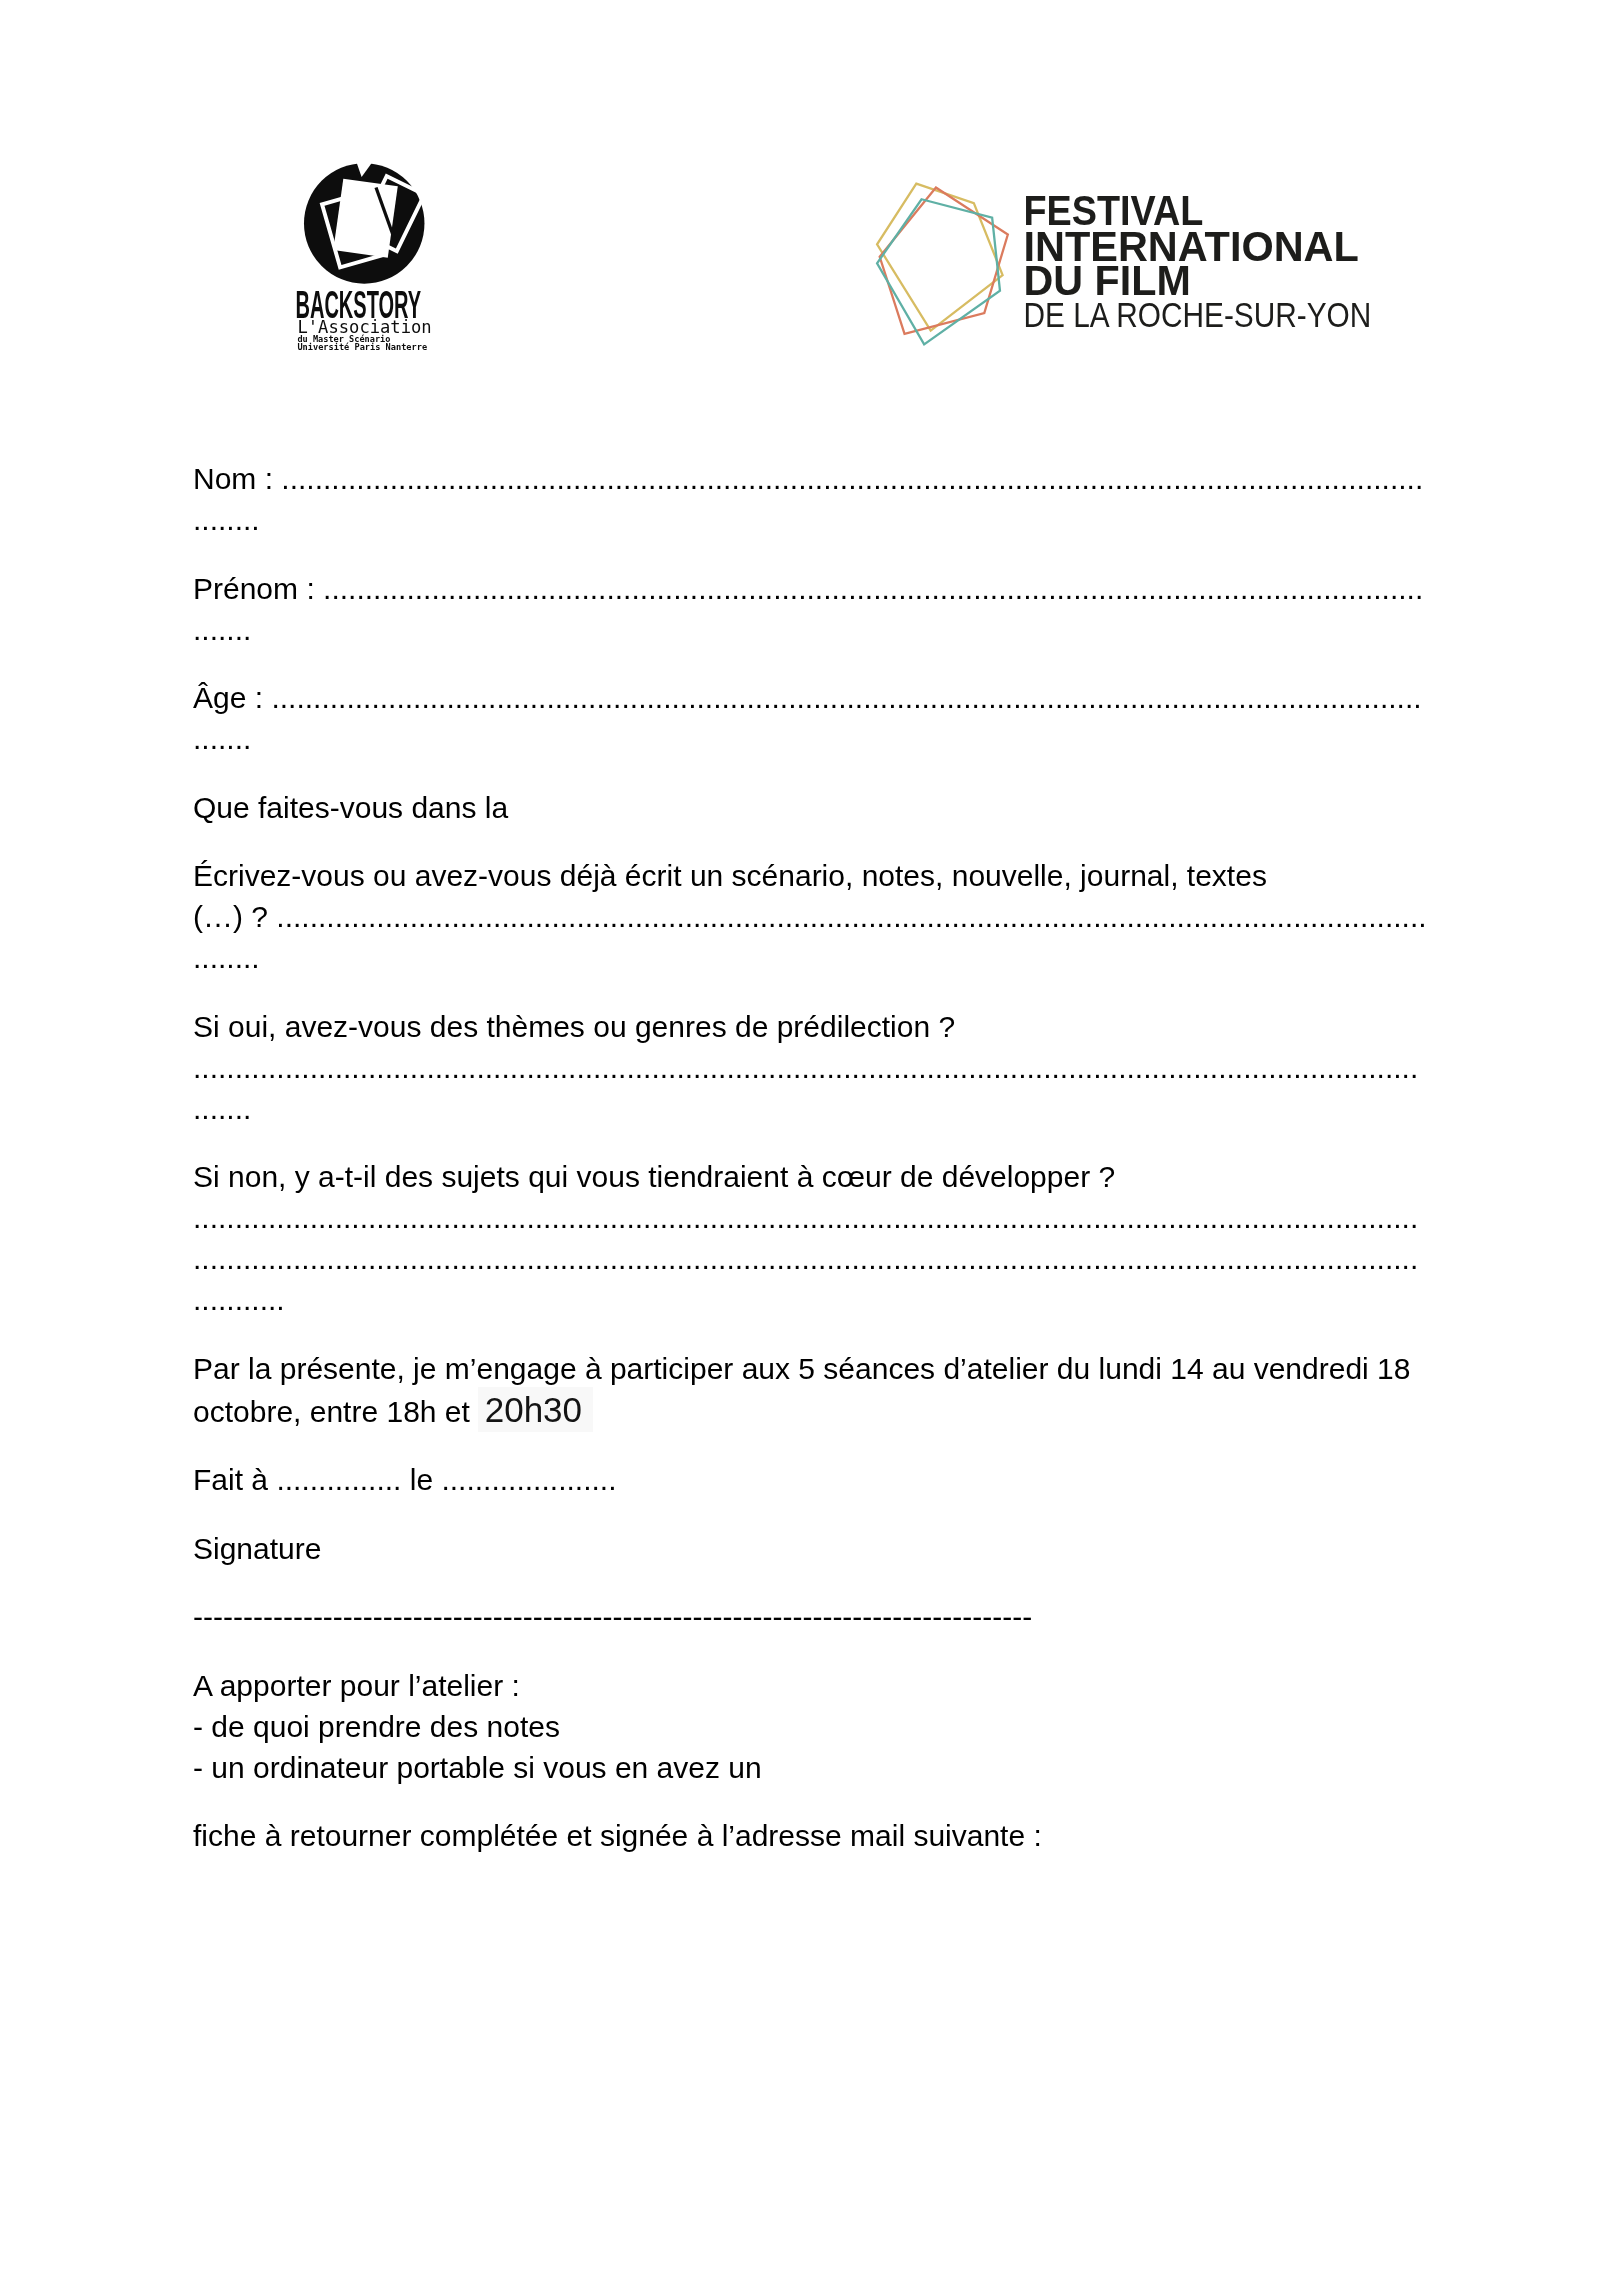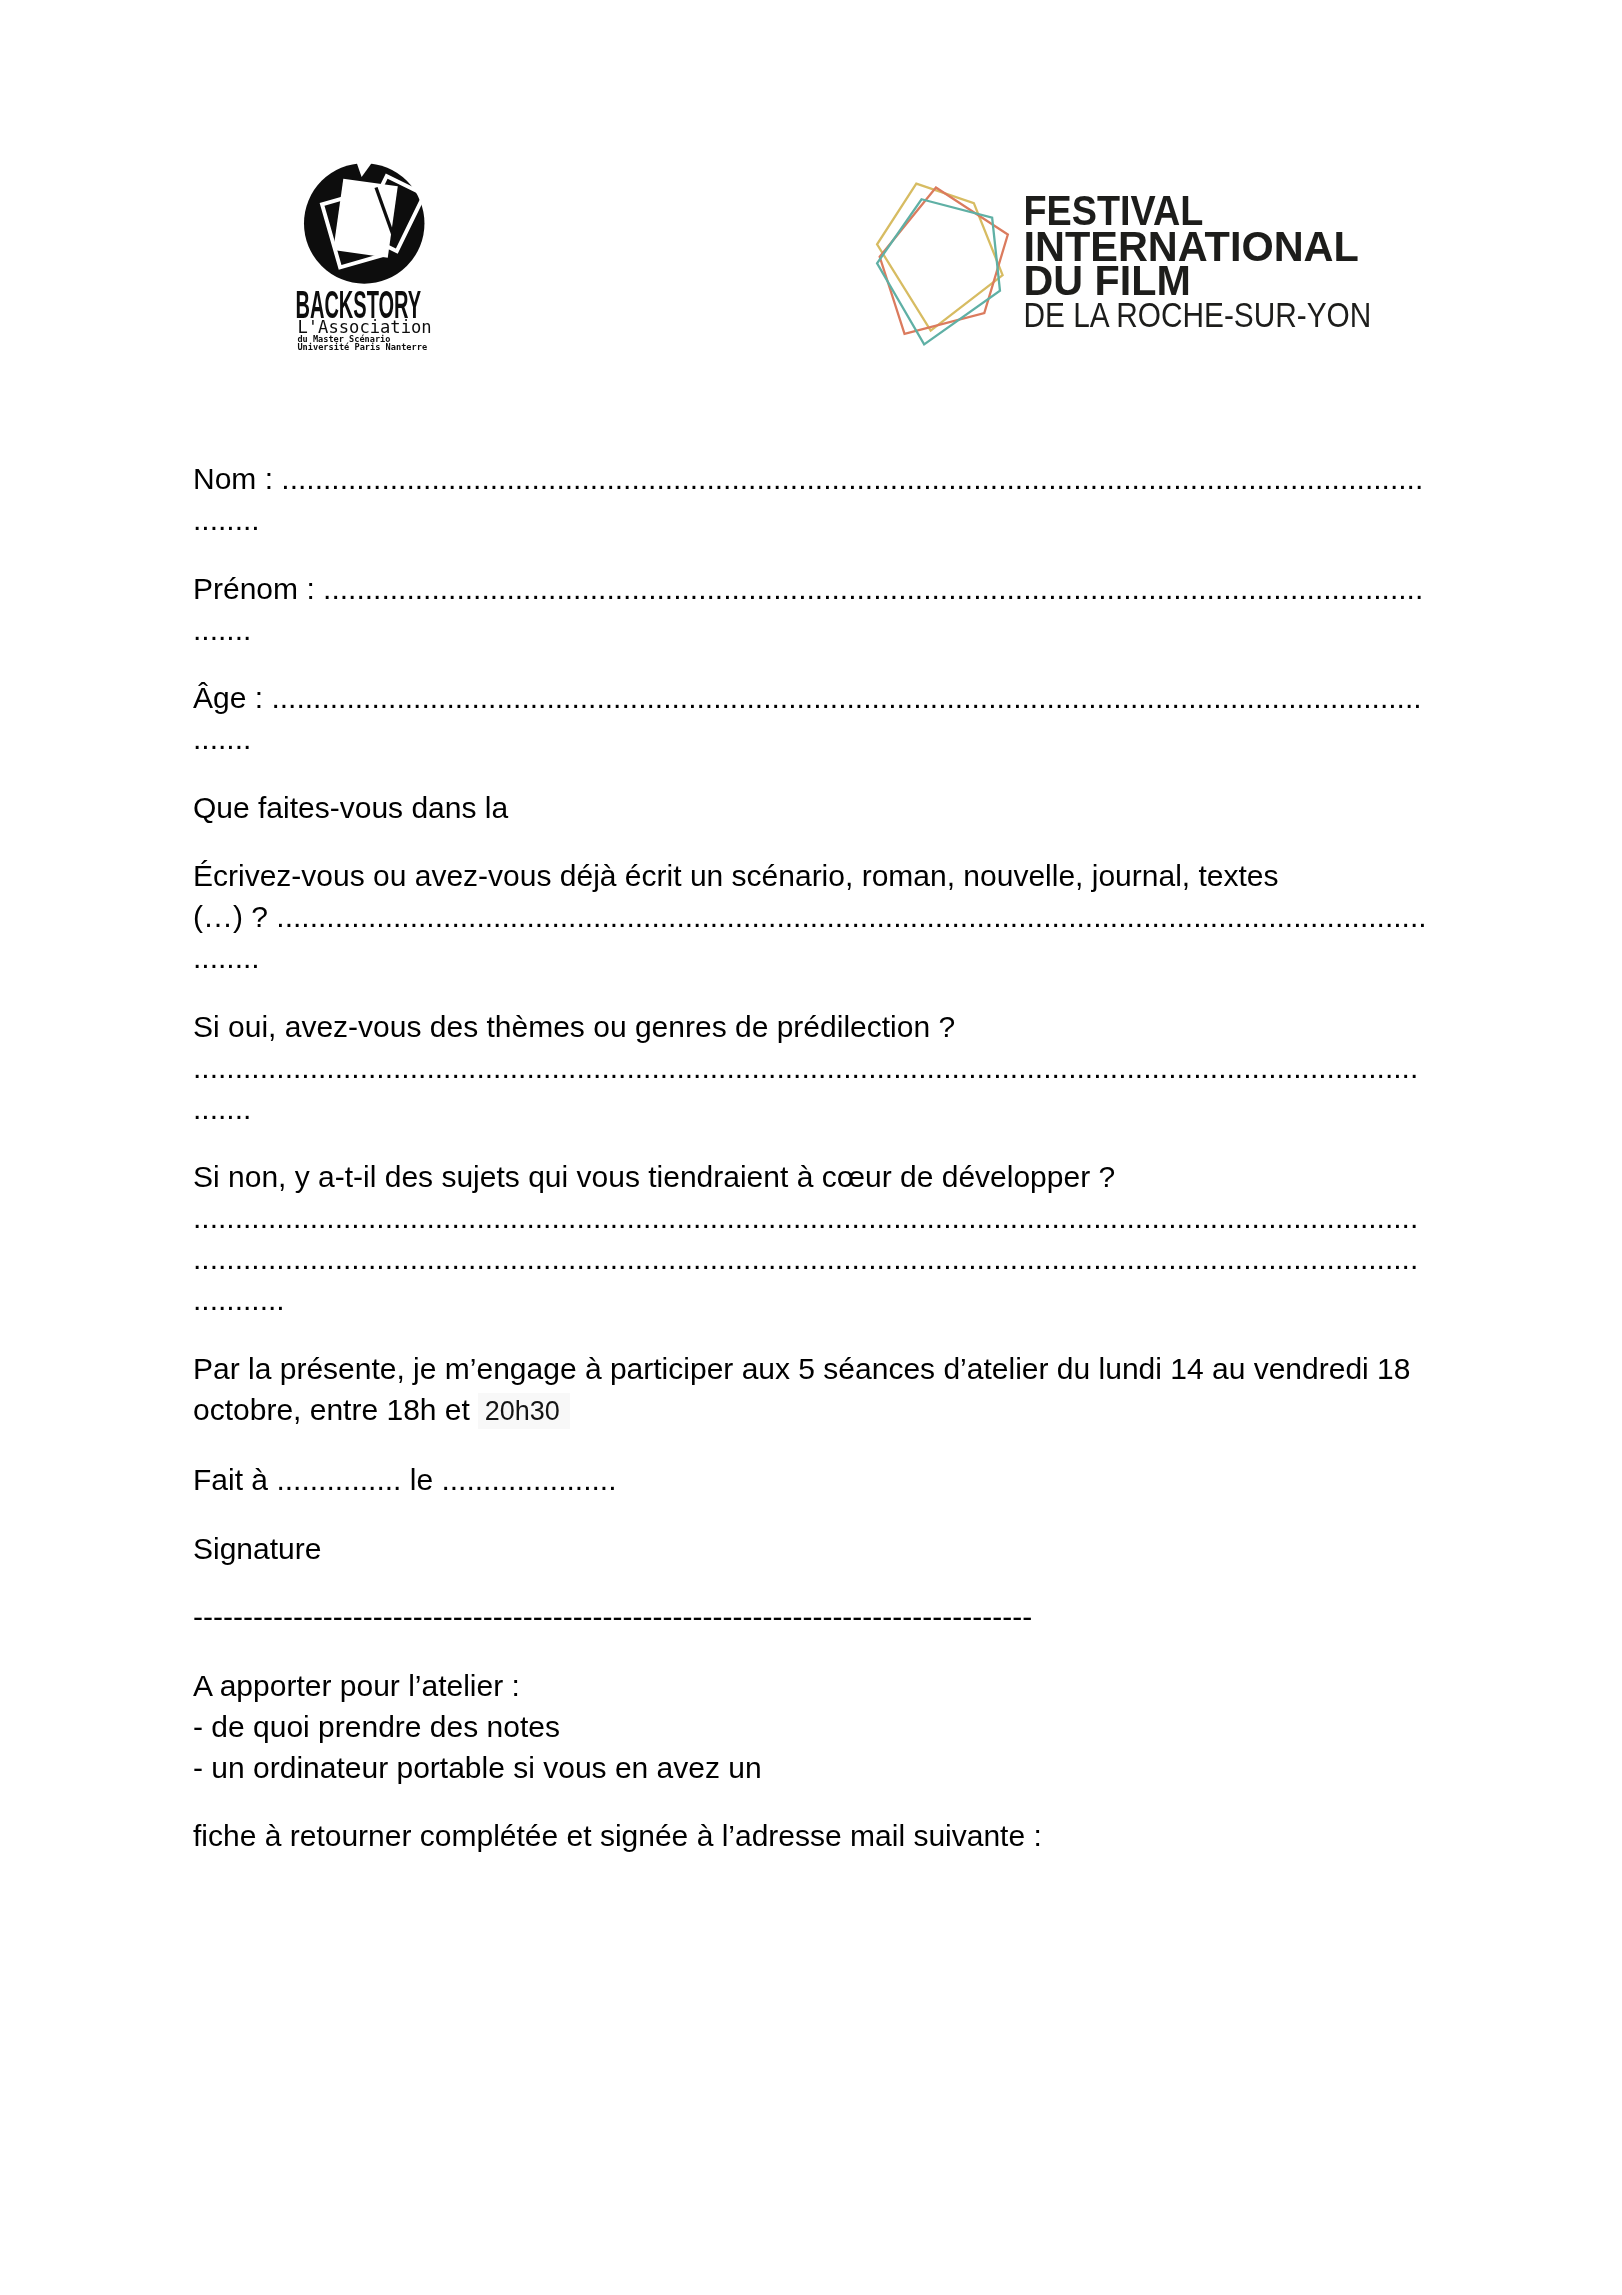--- a/index.html
+++ b/index.html
@@ -15,21 +15,21 @@
   
   .backstory-svg{position:absolute;left:292px;top:156px;width:151px;height:203px}
   .festival-svg{position:absolute;left:864px;top:177px;width:523px;height:170px}
 
   
   .content{position:absolute;left:193px;top:458px;width:1238px}
   .para{font-size:30px;line-height:41px;margin:0 0 27.5px 0}
   .line{white-space:nowrap}
   .hl{
     background:#f8f8f8;
-    font-size:27px;
+    font-size:35px;
     color:#141414;
     padding:2.6px 10.5px 3.9px 6.5px;
   }
   .mono{font-family:"DejaVu Sans Mono",monospace}
 </style>
 </head>
 <body>
 
 <div class="page">
 
@@ -75,21 +75,21 @@
     <div class="para">
       <div class="line"><span>Âge : </span><span>..........................................................................................................................................</span></div>
       <div class="line"><span>.......</span></div>
     </div>
 
     <div class="para">
       <div class="line">Que faites-vous dans la</div>
     </div>
 
     <div class="para">
-      <div class="line">Écrivez-vous ou avez-vous déjà écrit un scénario, roman, nouvelle, journal, textes</div>
+      <div class="line">Écrivez-vous ou avez-vous déjà écrit un scénario, notes, nouvelle, journal, textes</div>
       <div class="line"><span>(…) ? </span><span>..........................................................................................................................................</span></div>
       <div class="line"><span>........</span></div>
     </div>
 
     <div class="para">
       <div class="line">Si oui, avez-vous des thèmes ou genres de prédilection ?</div>
       <div class="line"><span>...................................................................................................................................................</span></div>
       <div class="line"><span>.......</span></div>
     </div>
 

